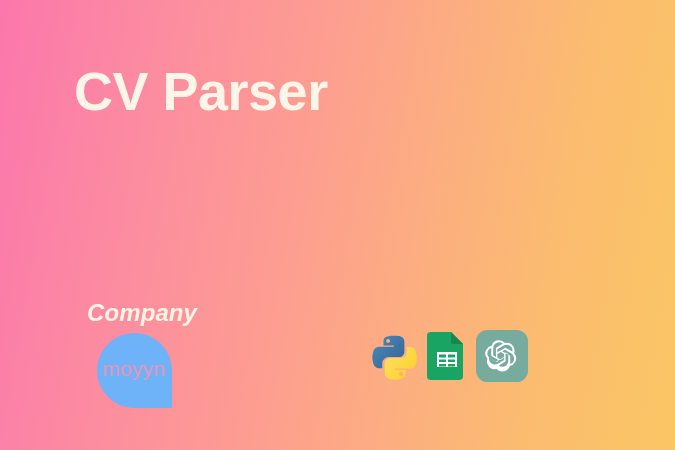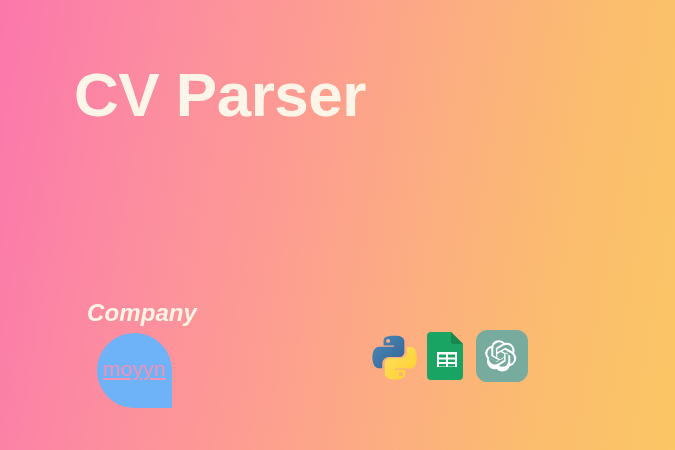--- a/index.html
+++ b/index.html
@@ -27,21 +27,21 @@
         #fcae80 62%,
         #fbbc6f 80%,
         #fbc664 100%);
   }
 
   
   .title {
     position: absolute;
     left: 74px;
     top: 64px;
-    font-size: 62px;
+    font-size: 54px;
     font-weight: 800;
     letter-spacing: -0.5px;
     line-height: 1.0;
     color: #fdf6e8;
     white-space: nowrap;
     -webkit-font-smoothing: antialiased;
   }
 
   
   .section-heading {
@@ -74,21 +74,20 @@
   }
   .moyyn-wordmark {
     position: relative;
     top: -2px;
     font-size: 21px;
     font-weight: 400;
     letter-spacing: 0.2px;
     color: #f791b2;
     line-height: 1;
     user-select: none;
-    text-decoration: underline;
   }
 
   
   .tools-row {
     position: absolute;
     left: 370px;
     top: 330px;
     display: flex;
     align-items: center;
     gap: 9px;

